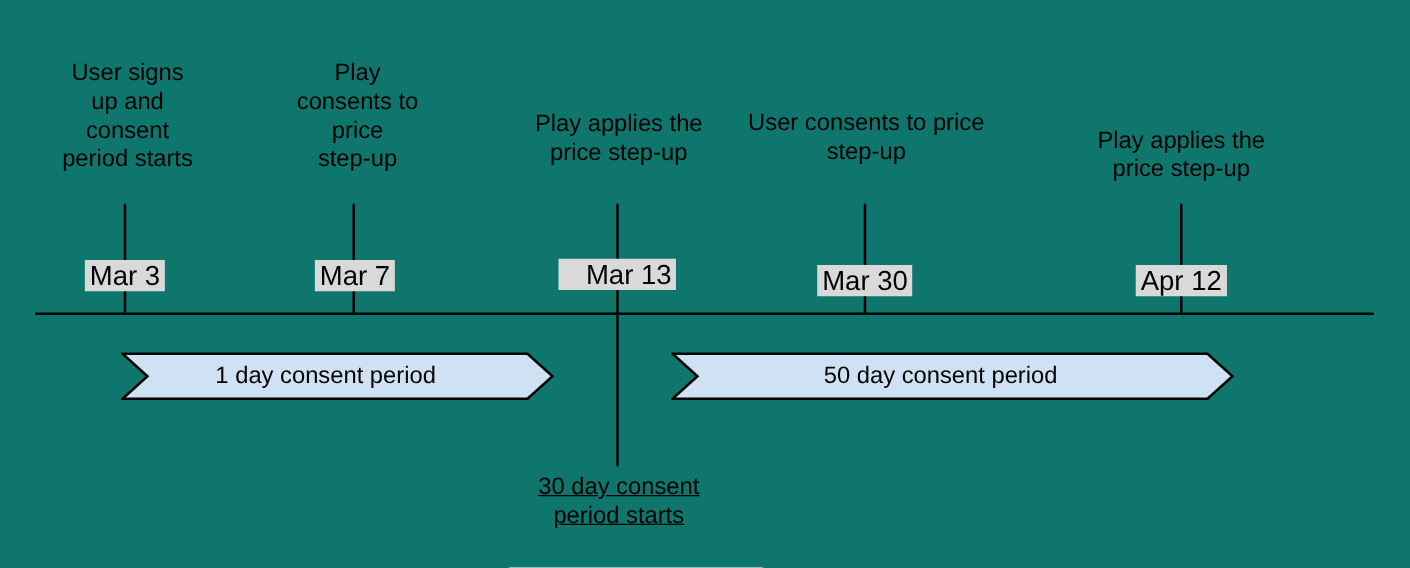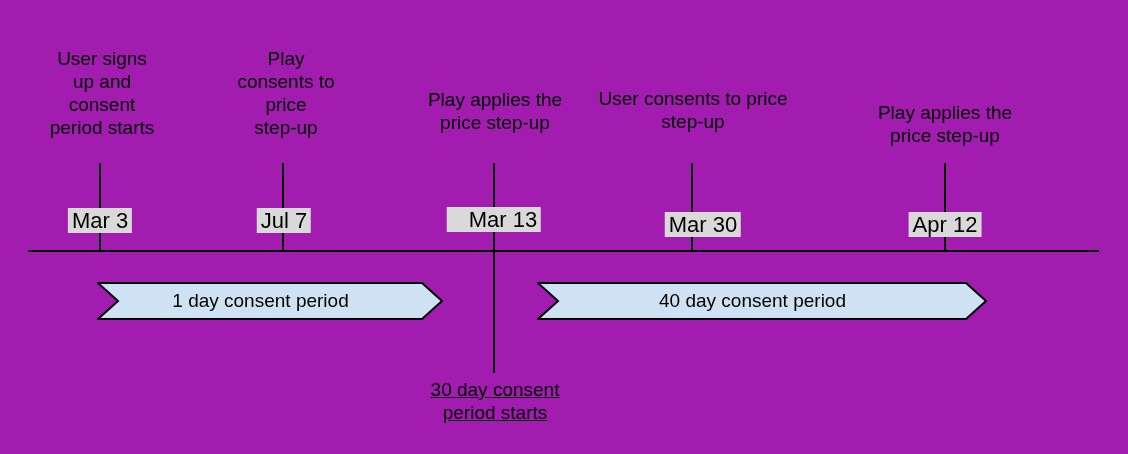--- a/index.html
+++ b/index.html
@@ -1,19 +1,19 @@
 <!DOCTYPE html>
 <html style="--arrow-fill: #cfe2f3; --date-bg: #d9d9d9;"><head>
 <meta charset="utf-8">
 <style>
   html,body{margin:0;padding:0;background:#fff;}
   #canvas{
     position:relative;
     width:1128px;height:454px;
-    background:#a21caf;
+    background:#0f766e;
     font-family:"Liberation Sans", sans-serif;
     color:#000;
     overflow:hidden;
   }
   .caption{
     position:absolute;
     transform:translateX(-50%);
     font-size:19px;
     line-height:23px;
     text-align:center;
@@ -86,33 +86,33 @@
   <div class="caption" style="left:945px;top:101px;width:180px;">Play applies the
 price step-up</div>
 
   <div class="tick" style="left:99px;top:163px;height:88px;"></div>
   <div class="tick" style="left:282px;top:163px;height:88px;"></div>
   <div class="tick" style="left:493px;top:163px;height:210px;"></div>
   <div class="tick" style="left:691px;top:163px;height:88px;"></div>
   <div class="tick" style="left:944px;top:163px;height:88px;"></div>
 
   <div class="date-label" style="left:100px;top:208px;">Mar 3</div>
-  <div class="date-label" style="left:284px;top:208px;">Jul 7</div>
+  <div class="date-label" style="left:284px;top:208px;">Mar 7</div>
   <div class="date-label" style="left:494px;top:207px;padding-left:22px;">Mar 13</div>
-  <div class="date-label" style="left:692px;top:212px;margin-left:11px;">Mar 30</div>
+  <div class="date-label" style="left:692px;top:212px;">Mar 30</div>
   <div class="date-label" style="left:945px;top:212px;">Apr 12</div>
 
   <div class="timeline"></div>
 
   <svg class="arrow-svg" style="left:97px;top:281px;" width="347" height="40" viewBox="0 0 347 40">
     <polygon points="1,2 325,2 345,20 325,38 1,38 21,20"></polygon>
   </svg>
   <div class="arrow-label" style="left:97px;top:281px;width:327px;">1 day consent period</div>
 
   <svg class="arrow-svg" style="left:537px;top:281px;" width="451" height="40" viewBox="0 0 451 40">
     <polygon points="1,2 429,2 449,20 429,38 1,38 21,20"></polygon>
   </svg>
-  <div class="arrow-label" style="left:537px;top:281px;width:431px;">40 day consent period</div>
+  <div class="arrow-label" style="left:537px;top:281px;width:431px;">50 day consent period</div>
 
   <div class="note" style="left:495px;top:378px;width:200px;text-decoration:underline;">30 day consent
 period starts</div>
 
 </div>
 
 </body></html>

